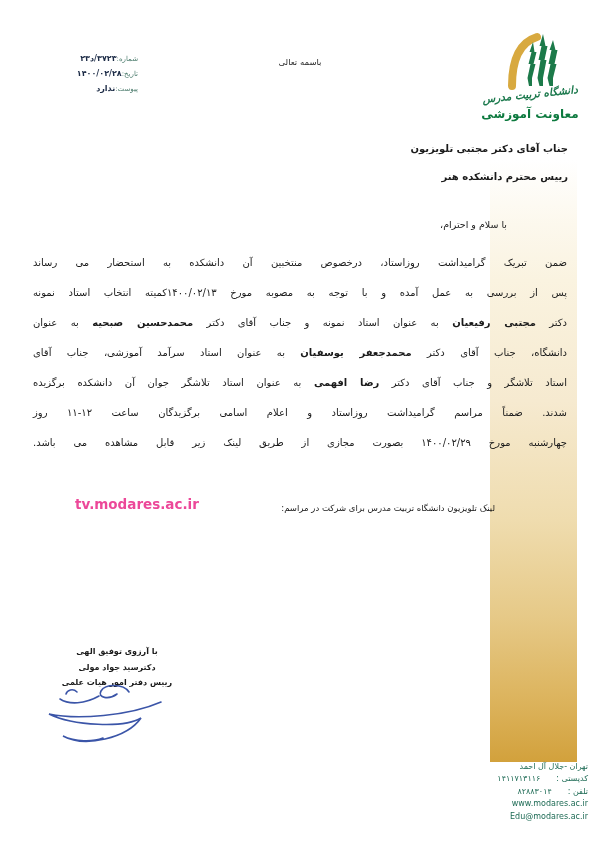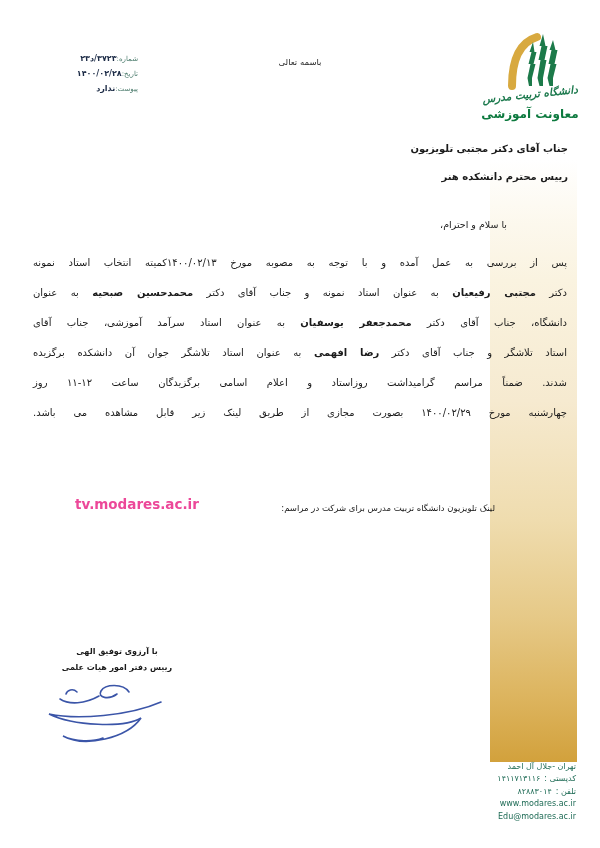--- a/index.html
+++ b/index.html
@@ -46,24 +46,24 @@
   .body-line .b{font-weight:bold;}
   
   .link-label{position:absolute;top:503px;right:105px;direction:rtl;font-size:8.5px;z-index:1;}
   .link-url{position:absolute;top:496px;left:75px;font-size:13.5px;font-weight:bold;
     color:#ec4899;z-index:1;text-decoration:none;}
   
   .sig-block{position:absolute;top:644px;left:38px;width:158px;text-align:center;
     direction:rtl;font-weight:bold;font-size:8px;line-height:15.5px;z-index:1;}
   .sig-ink{position:absolute;top:678px;left:33px;z-index:2;}
   
-  .footer{position:absolute;top:761px;right:24px;direction:rtl;text-align:right;
+  .footer{position:absolute;top:761px;right:12px;direction:rtl;text-align:right;
     color:#1e6b55;font-size:8px;line-height:12.4px;z-index:1;}
   .footer a{color:#1e6b55;text-decoration:none;}
-  .footer .f-label{margin-left:4px;}
+  .footer .f-label{margin-left:16px;}
 </style>
 </head>
 <body>
 
 <div class="page">
 
   <div class="gold-band"></div>
 
   <div class="meta">
     <div class="meta-row">
@@ -96,33 +96,35 @@
   </div>
 
   <div class="recipient">
     <div>جناب آقای دکتر مجتبی تلویزیون</div>
     <div>رییس محترم دانشکده هنر</div>
   </div>
 
   <div class="salutation">با سلام و احترام،</div>
 
   <div class="letter-body">
+      <div class="body-line"><span>ضمن تبریک گرامیداشت روزاستاد، درخصوص منتخبین آن دانشکده به استحضار می رساند</span></div>
       <div class="body-line"><span>پس از بررسی به عمل آمده و با توجه به مصوبه مورخ ۱۴۰۰/۰۲/۱۳کمیته انتخاب استاد نمونه</span></div>
       <div class="body-line"><span>دکتر </span><span class="b">مجتبی رفیعیان</span><span> به عنوان استاد نمونه و جناب آقای دکتر </span><span class="b">محمدحسین صبحیه</span><span> به عنوان</span></div>
       <div class="body-line"><span>دانشگاه، جناب آقای دکتر </span><span class="b">محمدجعفر یوسفیان</span><span> به عنوان استاد سرآمد آموزشی، جناب آقای</span></div>
       <div class="body-line"><span>استاد تلاشگر و جناب آقای دکتر </span><span class="b">رضا افهمی</span><span> به عنوان استاد تلاشگر جوان آن دانشکده برگزیده</span></div>
       <div class="body-line"><span>شدند. ضمناً مراسم گرامیداشت روزاستاد و اعلام اسامی برگزیدگان ساعت ۱۲-۱۱ روز</span></div>
       <div class="body-line"><span>چهارشنبه مورخ ۱۴۰۰/۰۲/۲۹ بصورت مجازی از طریق لینک زیر قابل مشاهده می باشد.</span></div>
     </div>
 
   <div class="link-label">لینک تلویزیون دانشگاه تربیت مدرس برای شرکت در مراسم:</div>
   <a class="link-url" href="#">tv.modares.ac.ir</a>
 
   <div class="sig-block">
     <div>با آرزوی توفیق الهی</div>
+    <div>دکترسید جواد مولی</div>
     <div>رییس دفتر امور هیات علمی</div>
   </div>
   <svg class="sig-ink" width="155" height="72" viewBox="0 0 155 72">
     <g fill="none" stroke="#3b55a8" stroke-width="1.6" stroke-linecap="round">
       <path d="M96 14 C90 5, 72 6, 68 13 C64 20, 76 22, 84 16"></path>
       <path d="M66 18 C52 26, 36 27, 27 21 M44 14 C40 10, 34 12, 33 16"></path>
       <path d="M128 24 C96 38, 44 42, 16 36 C40 48, 92 50, 108 40 C94 60, 52 70, 30 58 C42 64, 60 64, 70 60"></path>
     </g>
   </svg>
 

